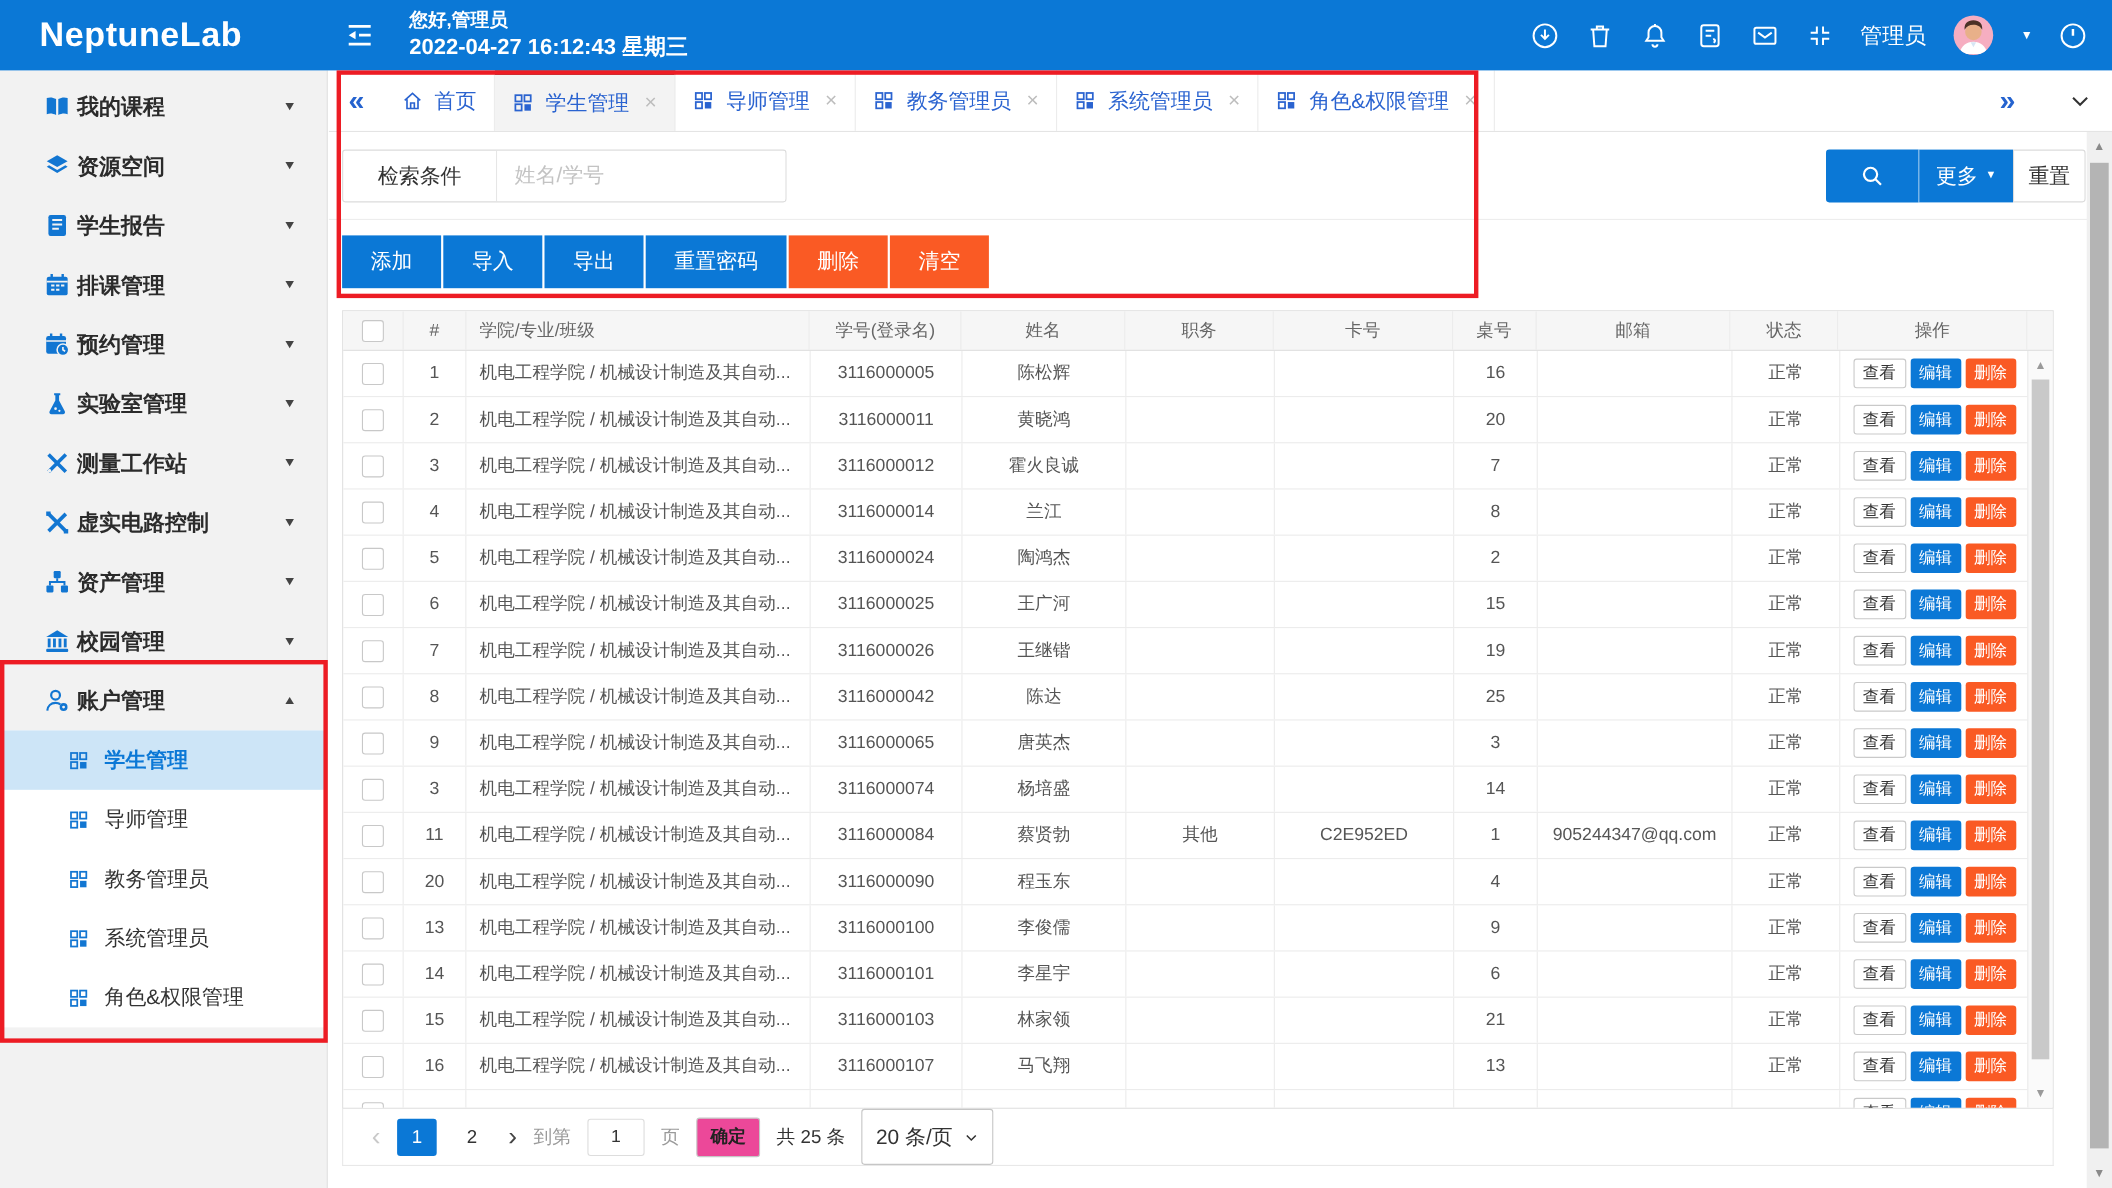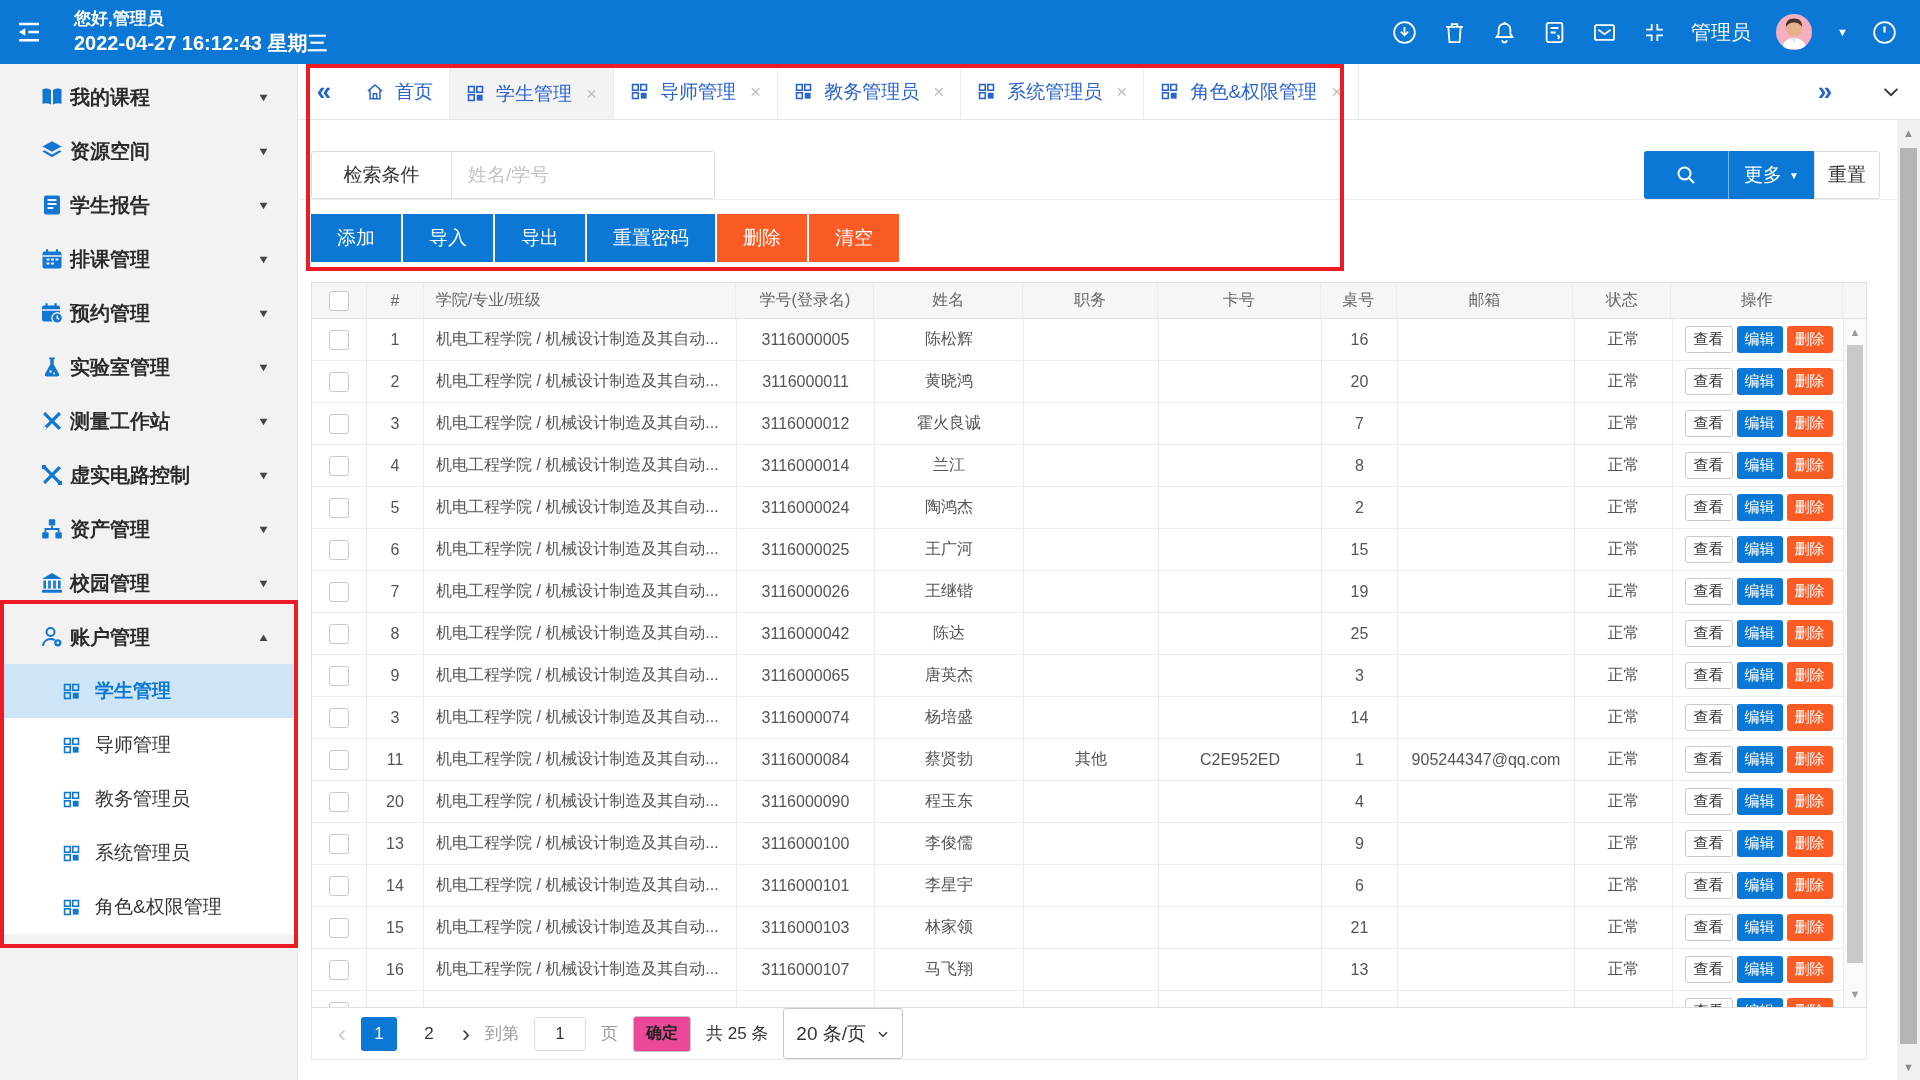--- a/index.html
+++ b/index.html
@@ -34,21 +34,21 @@
 
 .tabbar{height:56px;display:flex;align-items:stretch;border-bottom:1px solid #e4e4e4}
 .tab-scroll{width:50px;display:flex;align-items:center;justify-content:center;color:#2563cf;font-size:26px;font-weight:bold;cursor:pointer}
 .tab{display:flex;align-items:center;gap:10px;padding:0 16px;font-size:19px;color:#2a63d0;border-right:1px solid #ececec;cursor:pointer;position:relative;white-space:nowrap}
 .tab.active{background:#f3f3f3;border-top:4px solid #3f3f3f}
 .tico{width:20px;height:20px;flex:none;color:#2a63d0}
 .tab .x{color:#bdbdbd;font-size:19px;margin-left:4px}
 .tabbar-right{margin-left:auto;display:flex;align-items:center;gap:30px;padding-right:18px}
 .chev-down{width:22px;height:22px;cursor:pointer}
 
-.search-row{height:80px;border-bottom:1px solid #ededed;display:flex;align-items:flex-end;padding:0 40px 0 12px}
+.search-row{height:80px;border-bottom:1px solid #ededed;display:flex;align-items:center;padding:0 24px 0 12px}
 .search-group{display:flex;height:48px;border:1px solid #dcdcdc;border-radius:3px;overflow:hidden;background:#fff}
 .search-label{width:140px;display:flex;align-items:center;justify-content:center;font-size:19px;color:#333;border-right:1px solid #e4e4e4}
 .search-input{width:262px;border:none;padding:0 16px;font-size:19px;color:#333;outline:none}
 .search-input::placeholder{color:#c3c3c3}
 .search-right{margin-left:auto;display:flex;height:48px}
 .btn-search{width:84px;background:#0b78d6;border:none;display:flex;align-items:center;justify-content:center;cursor:pointer;border-radius:3px 0 0 3px}
 .btn-more{width:86px;background:#0b78d6;border:none;border-left:1px solid rgba(255,255,255,.45);color:#fff;font-size:19px;display:flex;align-items:center;justify-content:center;gap:7px;cursor:pointer}
 .btn-more .caret{font-size:10px}
 .btn-reset{width:66px;background:#fff;border:1px solid #dcdcdc;color:#333;font-size:19px;cursor:pointer;border-radius:0 3px 3px 0}
 
@@ -96,20 +96,21 @@
 .win-sb .thumb{position:absolute;left:3px;right:3px;top:28px;bottom:36px;background:#b4b4b4;cursor:pointer}
 
 .redbox{position:absolute;border:4px solid #ed1c24;z-index:60;pointer-events:none}
 .redbox1{left:306px;top:64px;width:1038px;height:207px}
 .redbox2{left:0;top:600px;width:298px;height:348px}
 </style>
 </head>
 <body>
 
 <div class="header">
+  <div class="logo">NeptuneLab</div>
   <div class="collapse">
     <svg viewBox="0 0 24 24">
         <g stroke="#fff" stroke-width="2" fill="none">
           <path d="M4 5.5h16M11.5 12h8.5M4 18.5h16"></path>
         </g>
         <path d="M9 9l-5 3 5 3z" fill="#fff"></path>
       </svg>
   </div>
   <div class="greeting">
     <div class="greet-top">您好,管理员</div>

